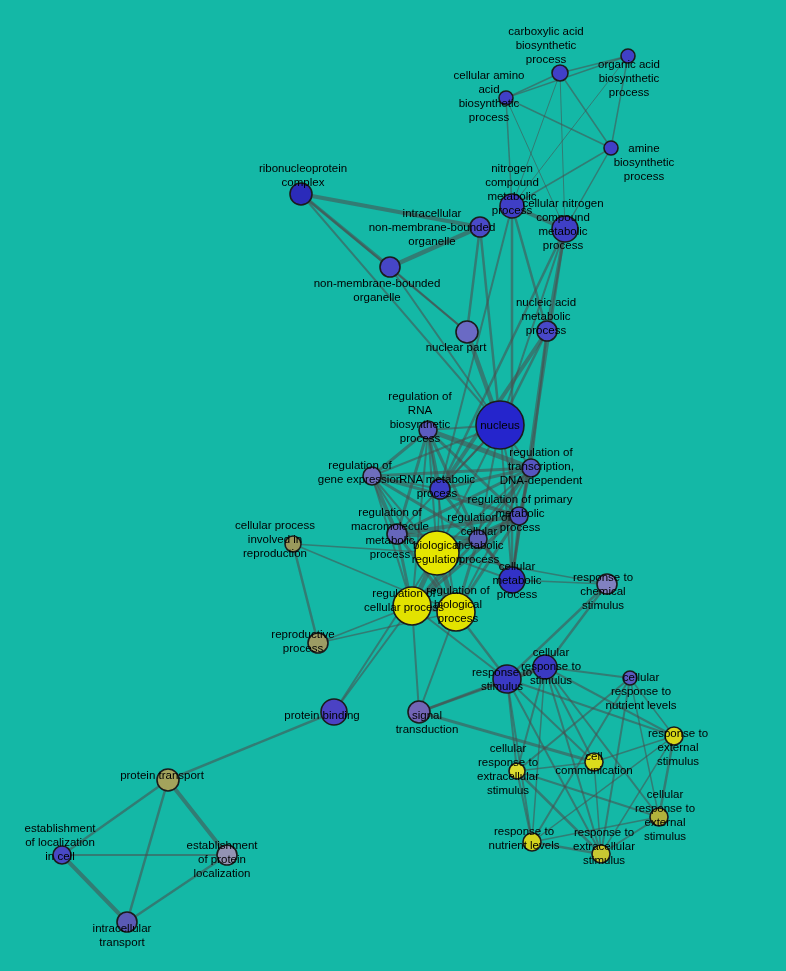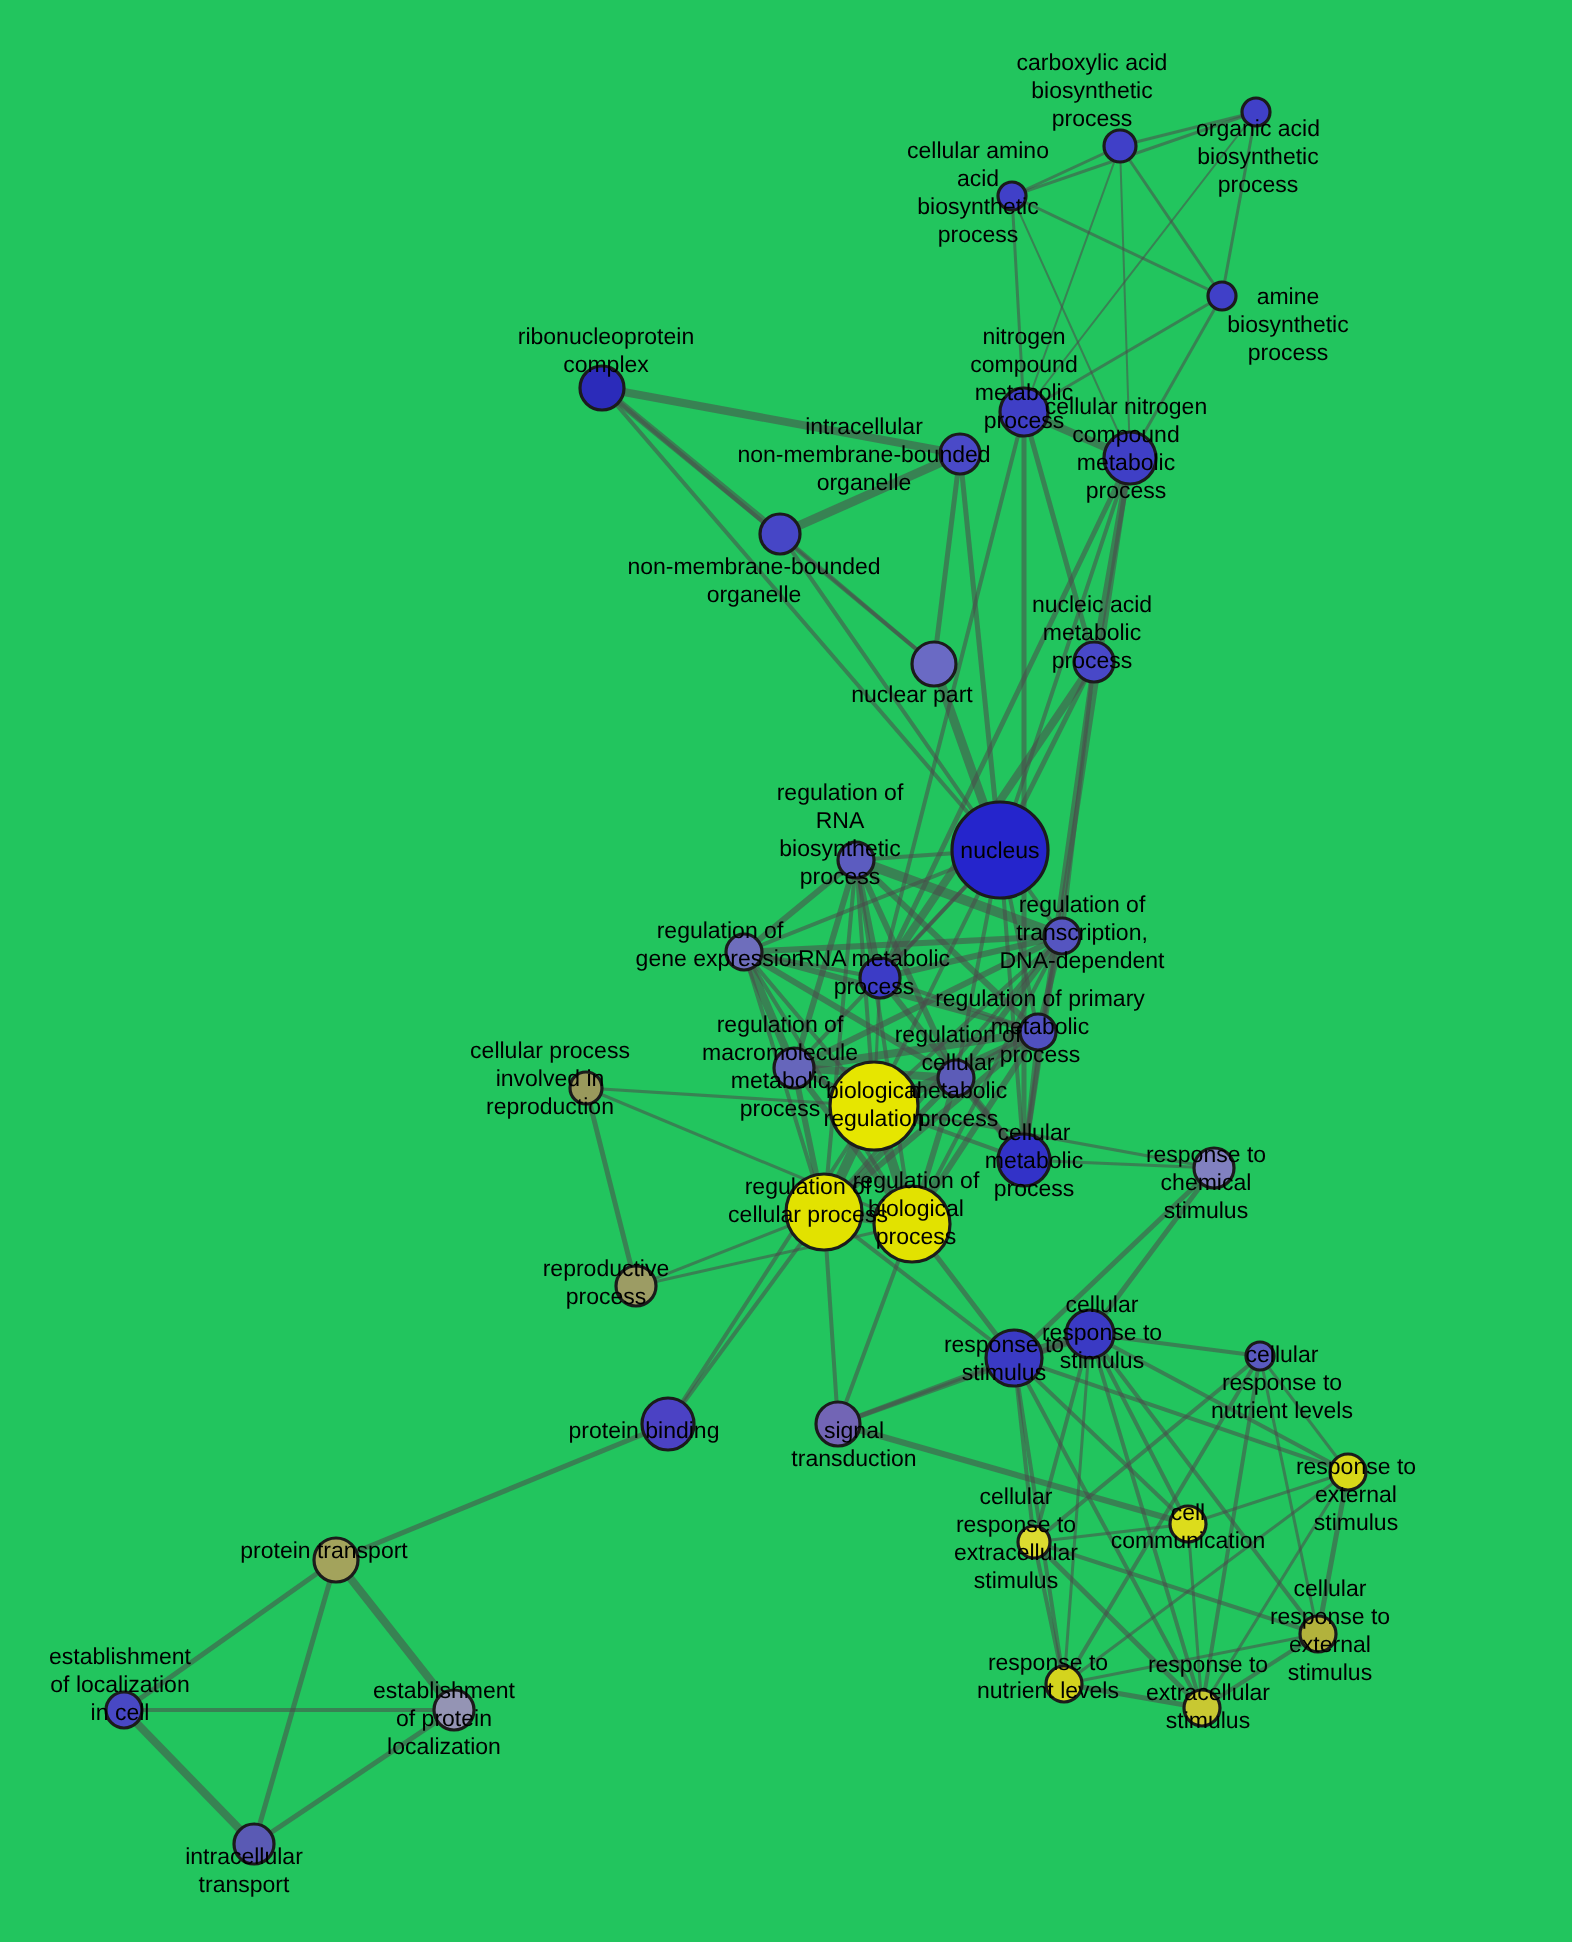--- a/index.html
+++ b/index.html
@@ -4,21 +4,21 @@
 <style>
   html, body {
     margin: 0;
     padding: 0;
     background: #ffffff;
   }
   .canvas-wrap {
     width: 786px;
     height: 971px;
     position: relative;
-    background: #22c55e;
+    background: #14b8a6;
     overflow: hidden;
     text-decoration: underline;
   }
   svg {
     display: block;
     font-family: "Liberation Sans", "DejaVu Sans", sans-serif;
   }
   .edge {
     stroke-linecap: round;
   }

